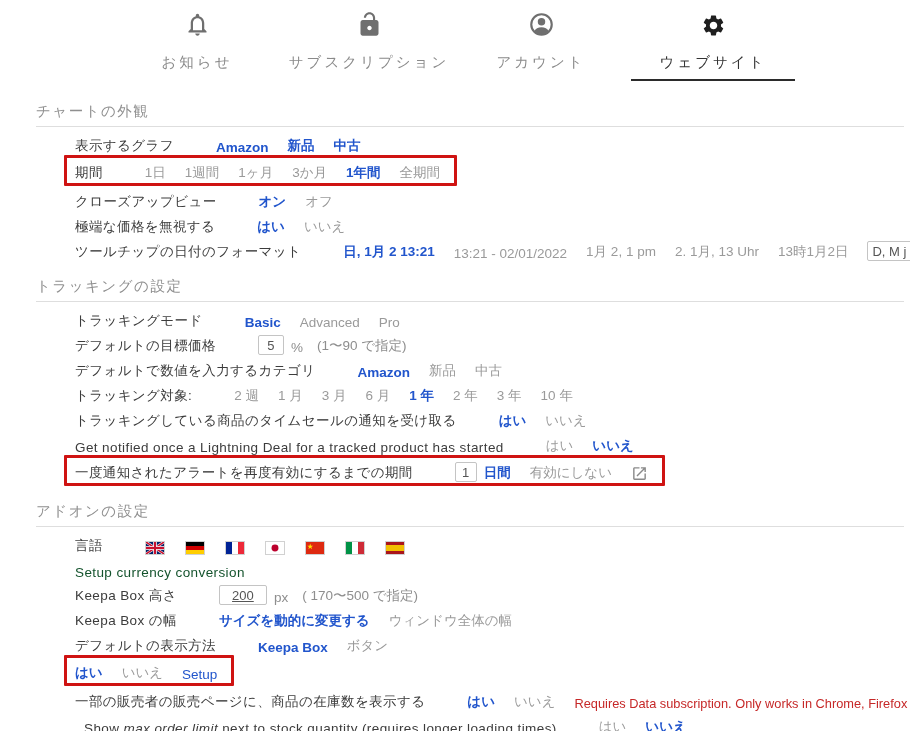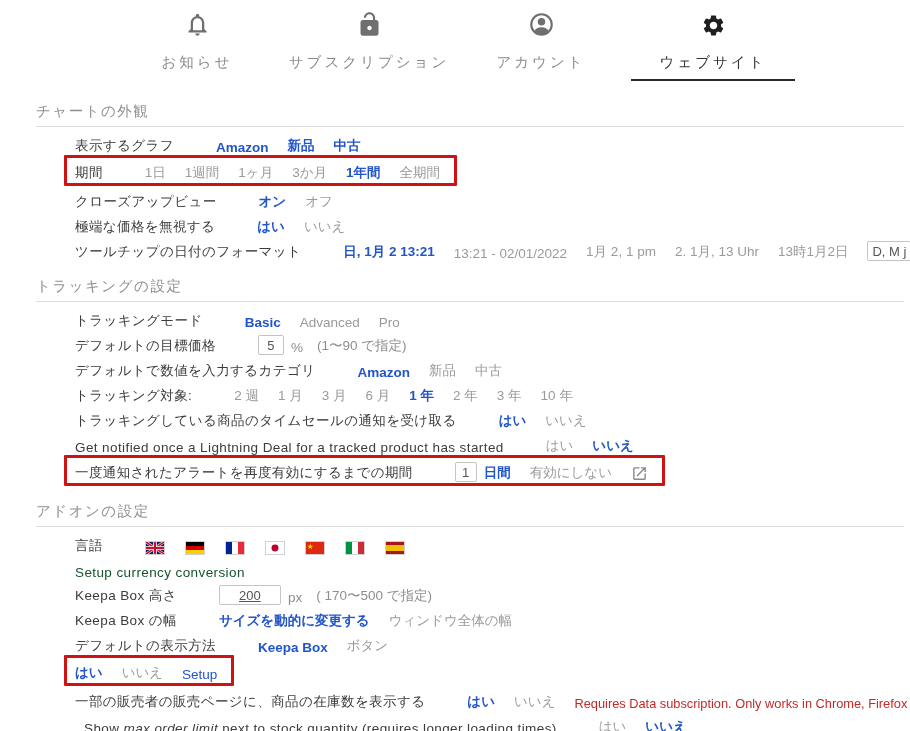--- a/index.html
+++ b/index.html
@@ -243,21 +243,21 @@
                 <rect width="3" height="2" fill="#AA151B"></rect>
                 <rect y="0.5" width="3" height="1" fill="#F1BF00"></rect>
               </svg>
             </span>
           </div>
           <div class="row">
             <span class="lbl muted-link">Setup currency conversion</span>
           </div>
           <div class="row">
             <span class="lbl">Keepa Box 高さ</span>
-            <input class="it inp" type="text" value="200" style="width: 62px; text-decoration: underline;">
+            <input class="it inp" type="text" value="200" style="width: 48px; text-decoration: underline;">
             <span class="it unit">px</span>
             <span class="it note">( 170〜500 で指定)</span>
           </div>
           <div class="row">
             <span class="lbl">Keepa Box の幅</span>
             <span class="it sel">サイズを動的に変更する</span>
             <span class="it opt">ウィンドウ全体の幅</span>
           </div>
           <div class="row">
             <span class="lbl">デフォルトの表示方法</span>

